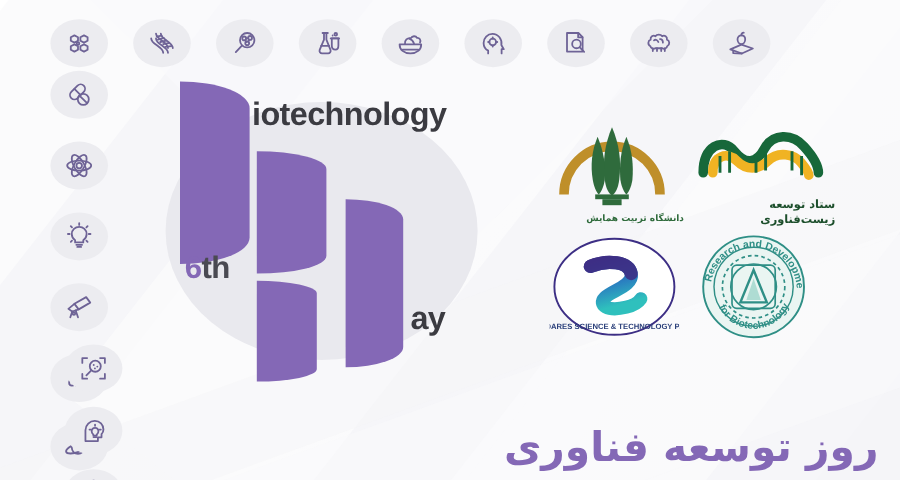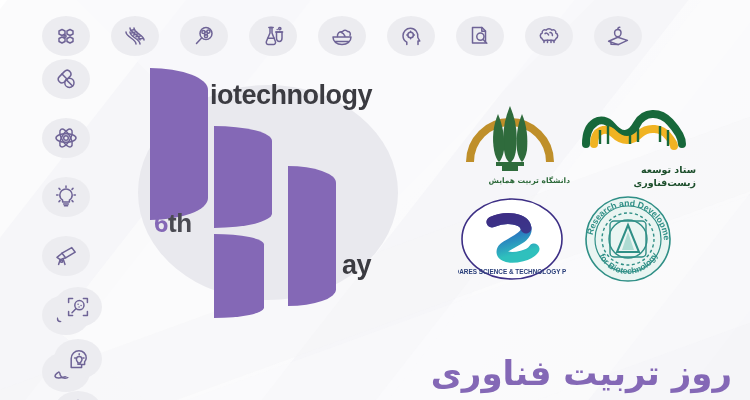--- a/index.html
+++ b/index.html
@@ -364,16 +364,16 @@
           <textPath href="#arcTop" startOffset="6%">Research and Development Center</textPath>
         </text>
         <text font-size="8.6" fill="#2f8f86" font-weight="bold" font-family="Liberation Sans, sans-serif">
           <textPath href="#arcBot" startOffset="14%">for Biotechnology</textPath>
         </text>
       </svg>
     </div>
   </div>
 
   <div id="headline">
-    <div id="h-line2">روز تربیت فناوری</div>
+    <div id="h-line2">روز توسعه فناوری</div>
   </div>
 
 </div>
 
 </body></html>

